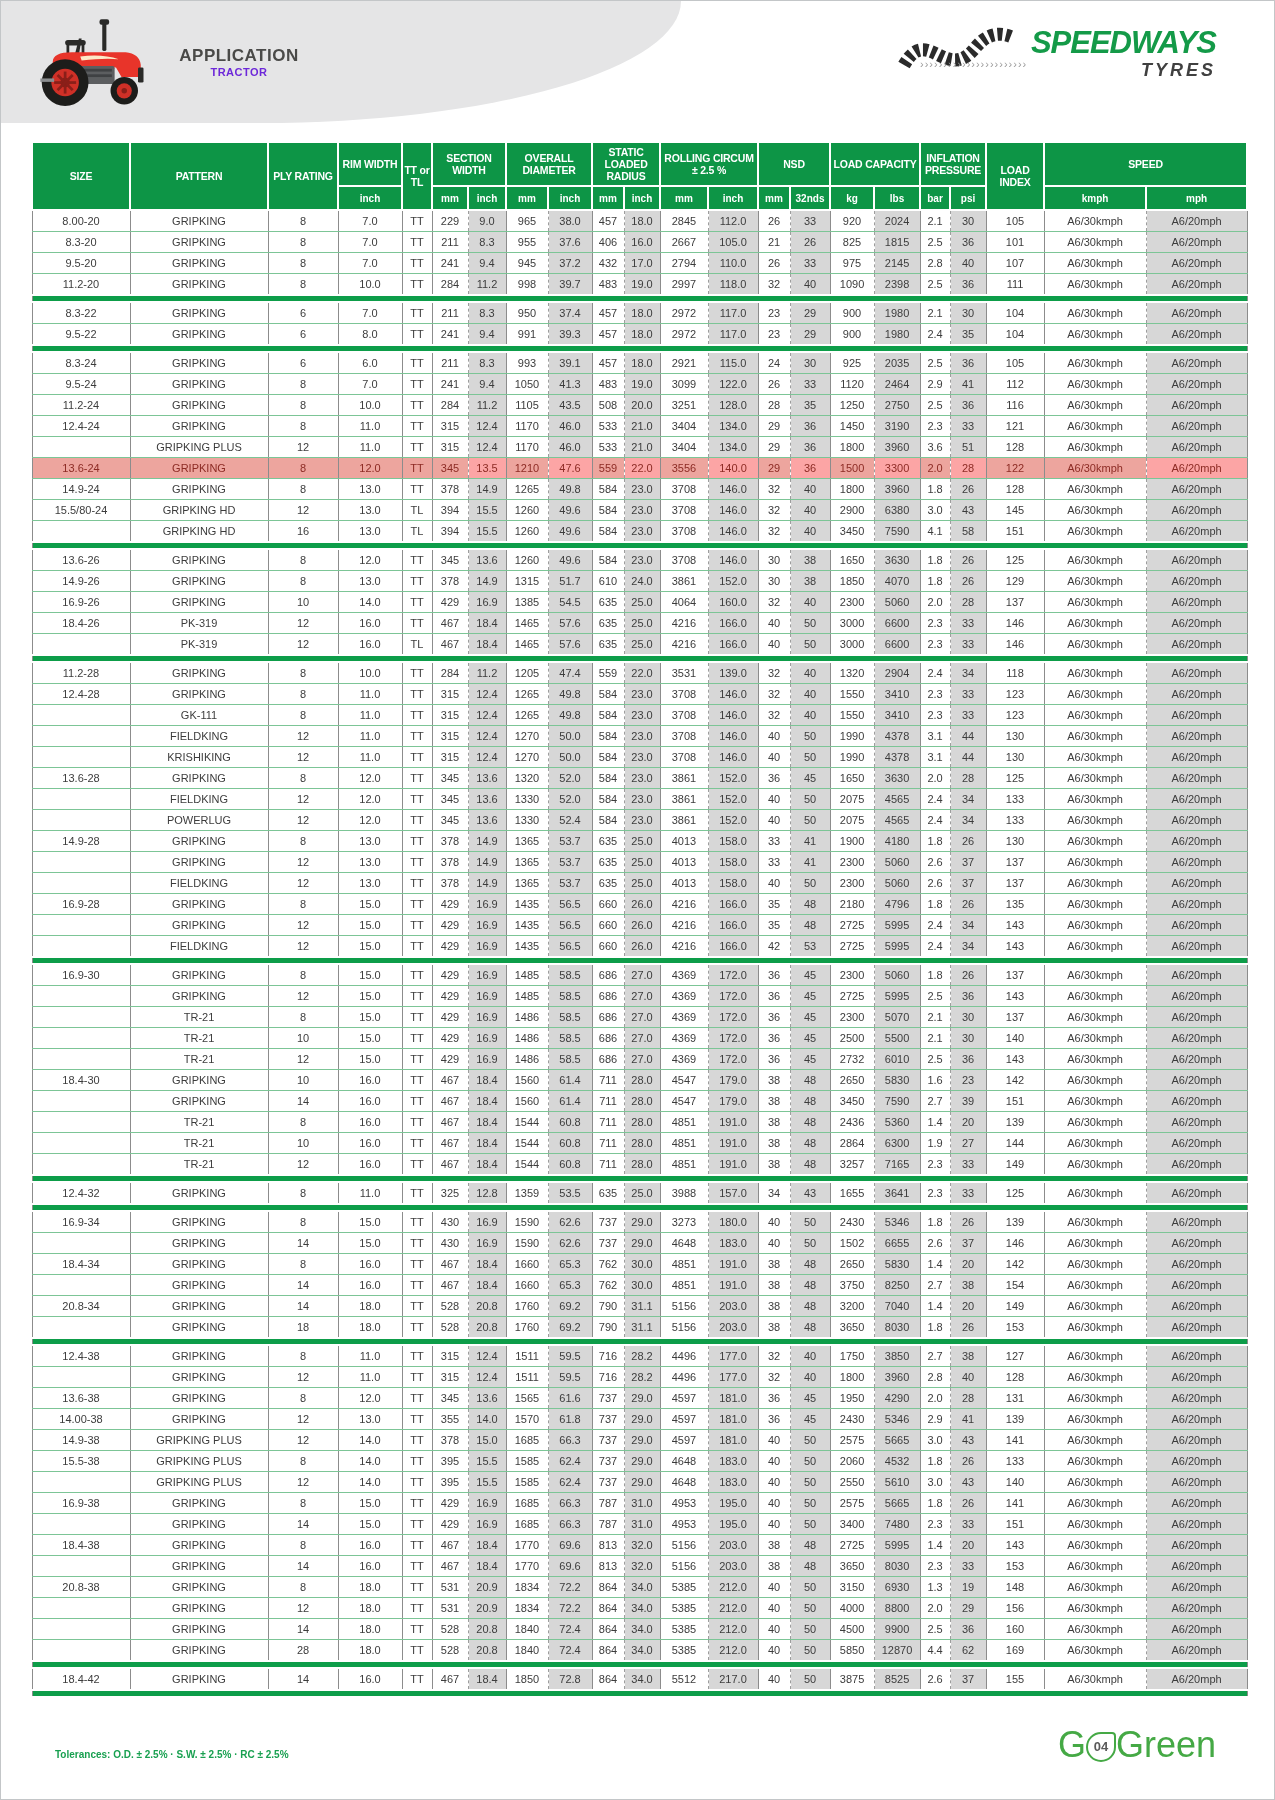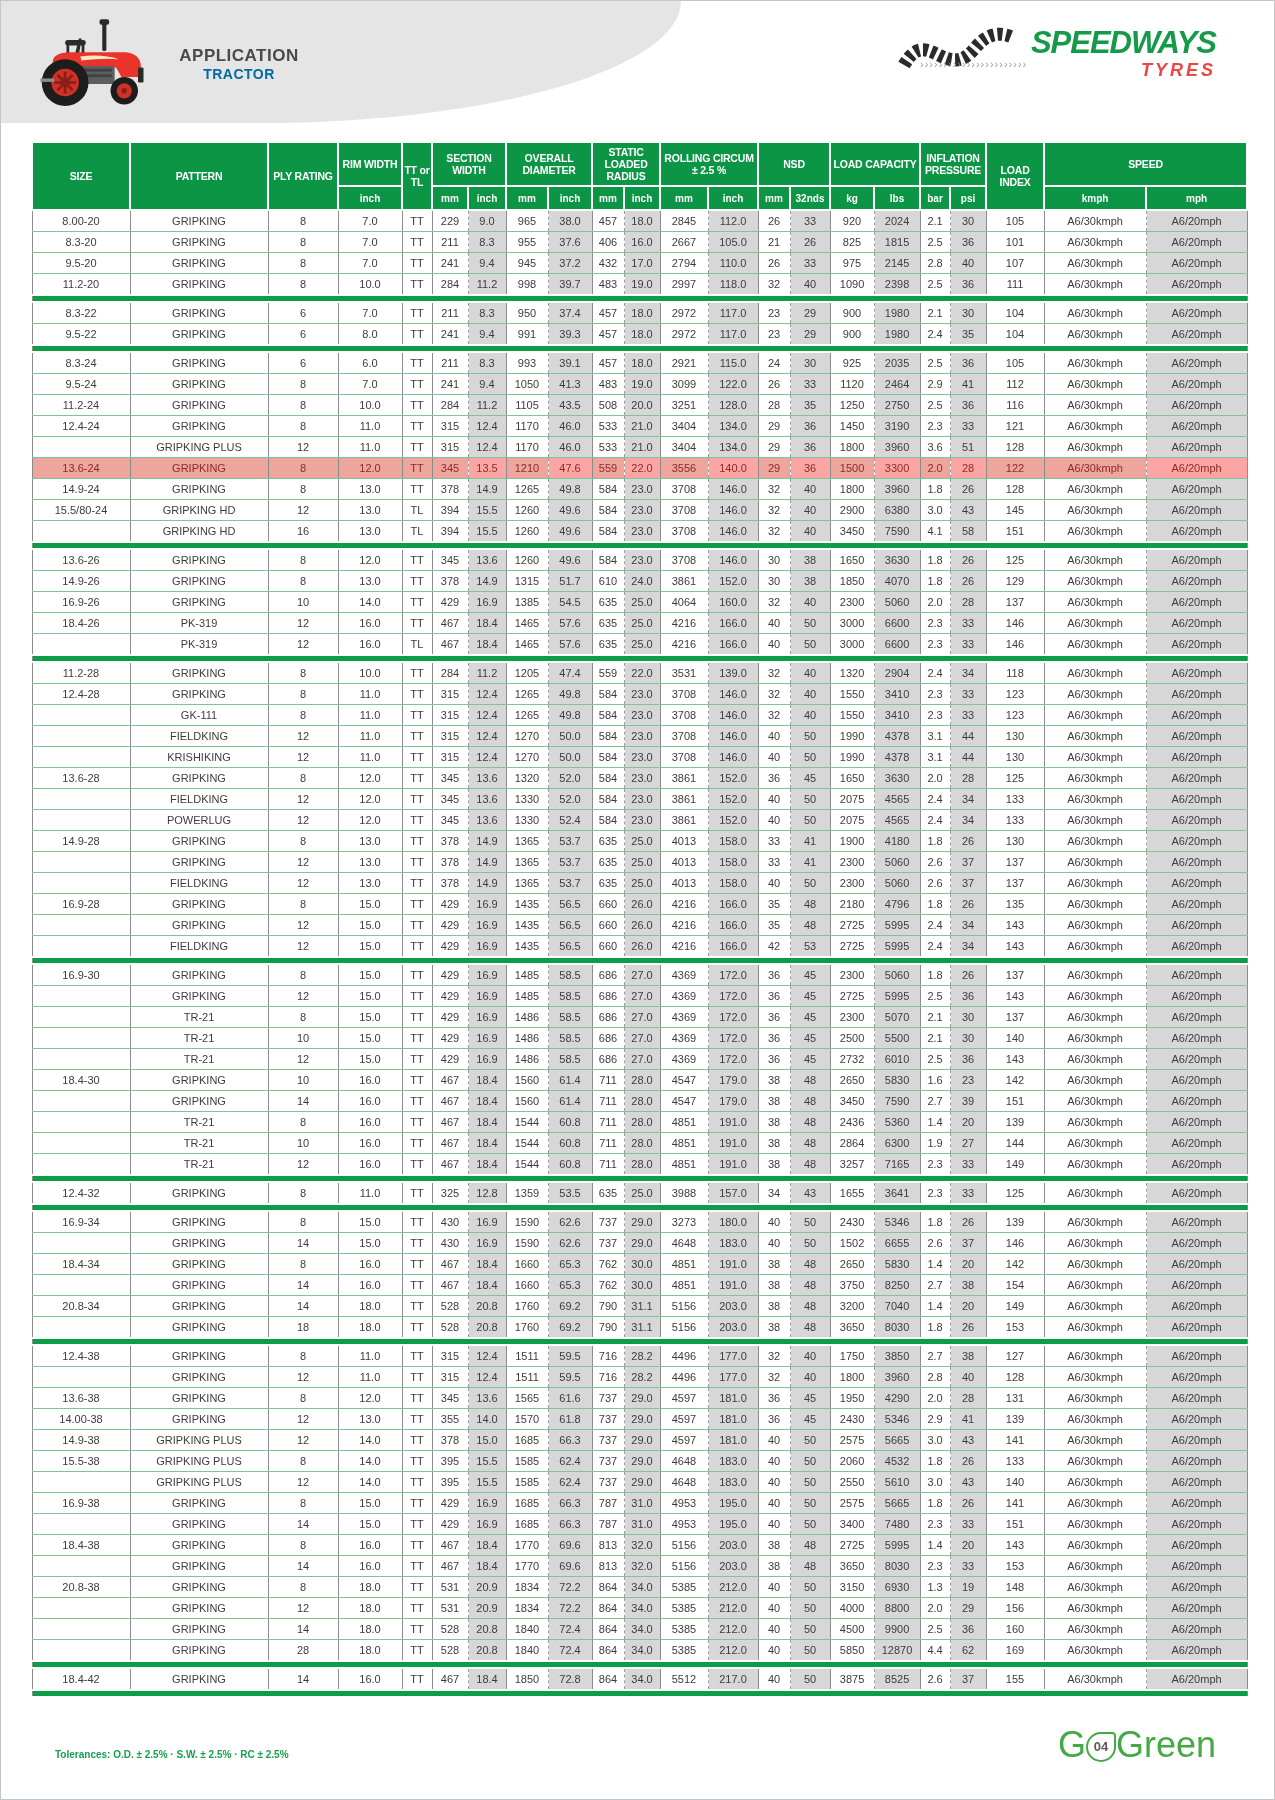--- a/index.html
+++ b/index.html
@@ -4,28 +4,28 @@
 <style>
   html,body{margin:0;padding:0;background:#ffffff;}
   .page{position:relative;width:1275px;height:1800px;background:#fff;border:1px solid #c3c6c8;
         box-sizing:border-box;overflow:hidden;font-family:"Liberation Sans",sans-serif;}
   
   .blob{position:absolute;left:0;top:0;width:680px;height:122px;background:#e5e5e6;
         border-bottom-right-radius:420px 122px;}
   .tractor{position:absolute;left:38px;top:18px;}
   .app-text{position:absolute;left:153px;top:44px;width:170px;text-align:center;line-height:1.25;}
   .app-label{font-size:17px;font-weight:bold;color:#4a4a48;letter-spacing:.5px;}
-  .app-value{font-size:14px;font-weight:bold;color:#0369a1;letter-spacing:.5px;}
+  .app-value{font-size:11px;font-weight:bold;color:#6d28d9;letter-spacing:.5px;}
   .brand{position:absolute;right:58px;top:26px;width:300px;height:90px;text-align:right;margin-left:37px;}
   .brand-swoosh{position:absolute;left:-18px;top:-6px;}
   .brand-name{position:relative;font-size:31px;font-weight:bold;font-style:italic;color:#149a48;
               letter-spacing:-1px;line-height:1;}
   .brand-chevrons{position:relative;font-size:11px;color:#9b9b9b;letter-spacing:1px;line-height:10px;
               margin-top:1px;white-space:nowrap;overflow:hidden;text-align:left;padding-left:4px;}
-  .brand-sub{position:relative;font-size:18px;font-weight:bold;font-style:italic;color:#ef4444;
+  .brand-sub{position:relative;font-size:18px;font-weight:bold;font-style:italic;color:#404040;
              letter-spacing:3px;line-height:1;margin-top:-8px;}
   
   .tbl{position:absolute;left:30px;top:140px;width:1215px;border-collapse:collapse;table-layout:fixed;}
   .tbl th{background:#0d9546;color:#fff;font-weight:bold;text-align:center;vertical-align:middle;
           border:2px solid #fff;padding:1px 0;overflow:hidden;}
   .tbl thead .main th{font-size:10.5px;line-height:1.15;height:40px;letter-spacing:-0.2px;}
   .tbl thead .units th{font-size:10px;height:20px;font-weight:bold;margin-top:32px;}
   .tbl th.u-min{border-right:2px dashed #fff;}
   .tbl td{font-size:11px;color:#3c3c3c;text-align:center;height:20px;padding:0 1px;
           border-bottom:1.5px solid #7cc596;background:#fff;white-space:nowrap;overflow:hidden;}

